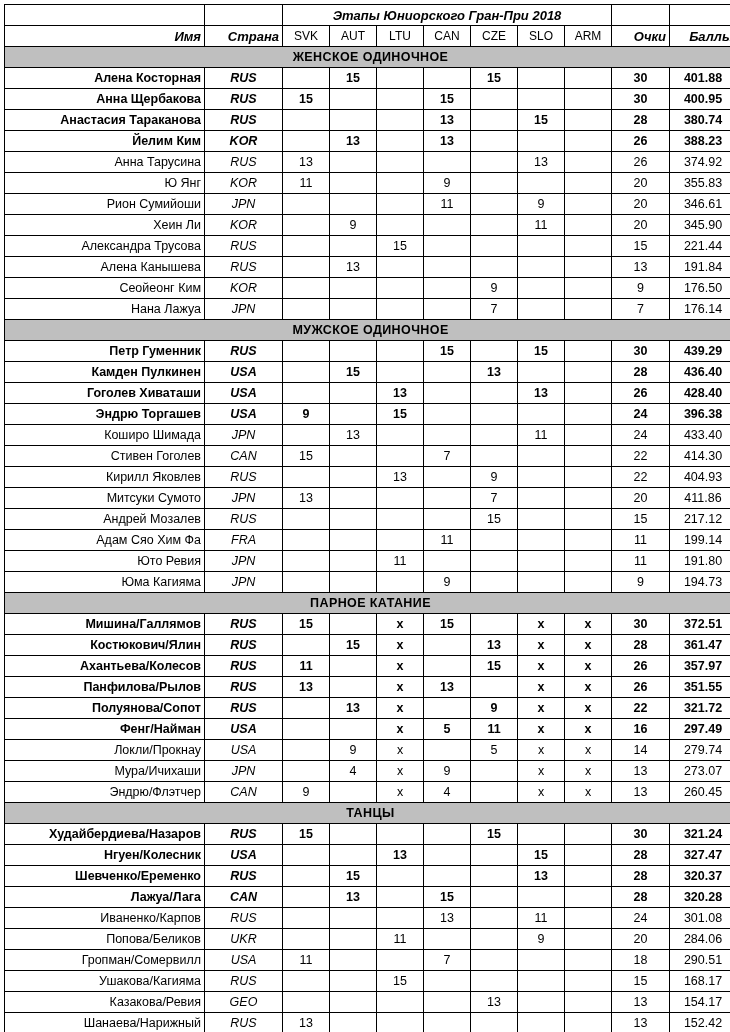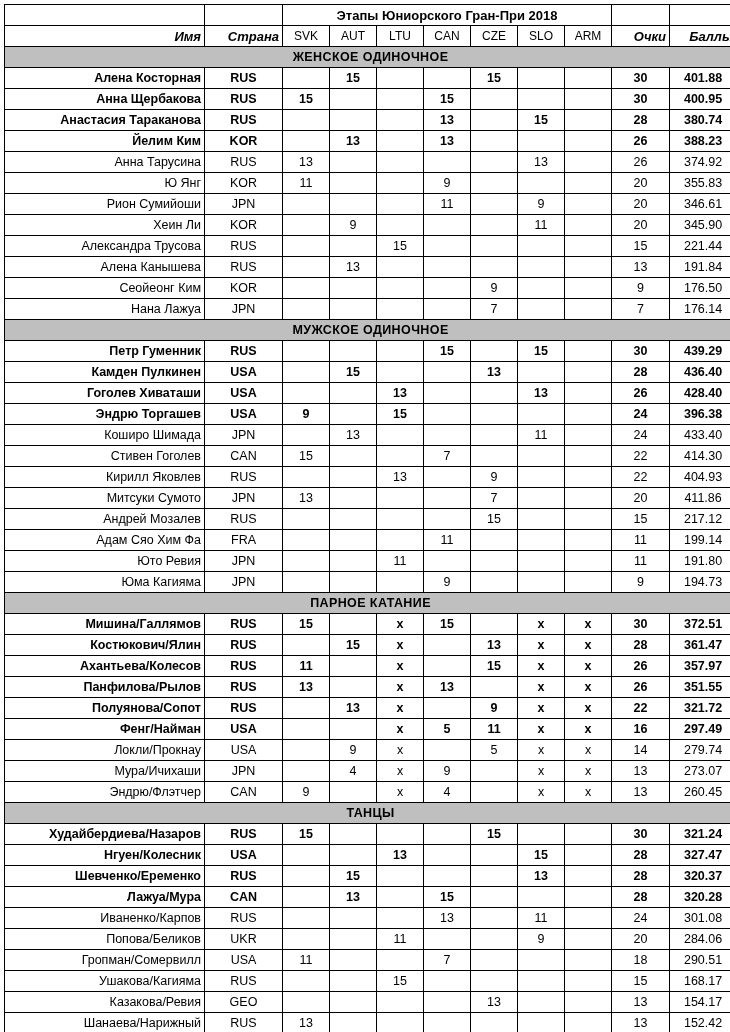--- a/index.html
+++ b/index.html
@@ -32,20 +32,21 @@
     white-space: nowrap;
   }
   
   col.c-name   { width: 200px; }
   col.c-country{ width: 78px; }
   col.c-stage  { width: 47px; }
   col.c-points { width: 58px; }
   col.c-score  { width: 67px; }
   .hdr-title {
     text-align: center;
+    font-style: italic;
     font-weight: bold;
     font-size: 13px;
   }
   .hdr-cell {
     text-align: right;
     font-style: italic;
     font-weight: bold;
     font-size: 13px;
   }
   .hdr-stage {
@@ -55,21 +56,21 @@
     font-size: 12px;
   }
   .section-row td {
     background: #bfbfbf;
     text-align: center;
     font-weight: bold;
     font-size: 12.5px;
     letter-spacing: 0.4px;
   }
   td.name { text-align: right; padding-left: 5px; }
-  td.country { text-align: center; }
+  td.country { text-align: center; font-style: italic; }
   td.stage { text-align: center; }
   td.points { text-align: center; }
   td.score { text-align: center; }
   tr.bold td { font-weight: bold; }
   tr.bold td.stage { font-weight: bold; }
 </style>
 </head>
 <body>
 
 <div id="wrap">
@@ -582,21 +583,21 @@
           <td class="stage">15</td>
           <td class="stage"></td>
           <td class="stage"></td>
           <td class="stage"></td>
           <td class="stage">13</td>
           <td class="stage"></td>
           <td class="points">28</td>
           <td class="score">320.37</td>
         </tr>
         <tr class="bold">
-          <td class="name">Лажуа/Мура</td>
+          <td class="name">Лажуа/Лага</td>
           <td class="country">CAN</td>
           <td class="stage"></td>
           <td class="stage">13</td>
           <td class="stage"></td>
           <td class="stage">15</td>
           <td class="stage"></td>
           <td class="stage"></td>
           <td class="stage"></td>
           <td class="points">28</td>
           <td class="score">320.28</td>

